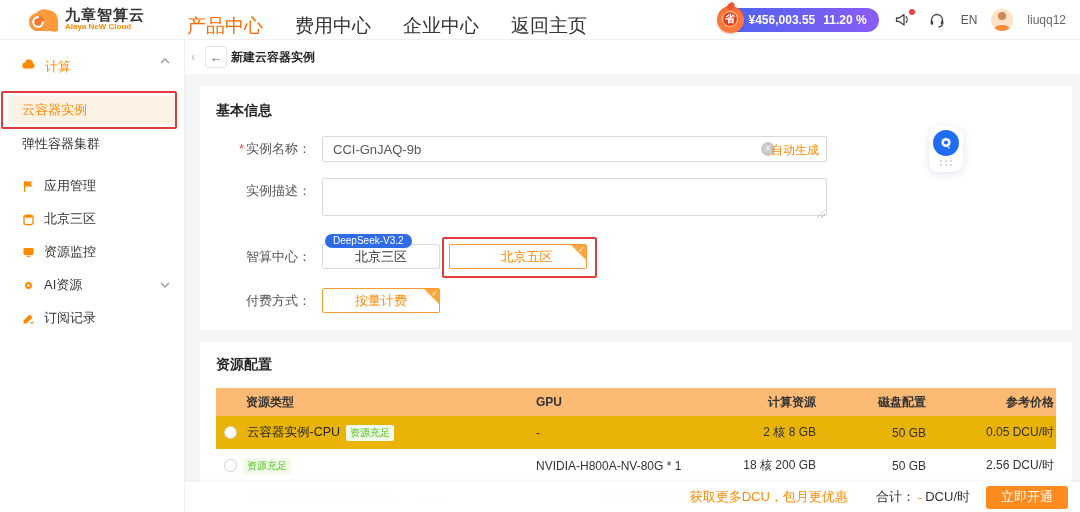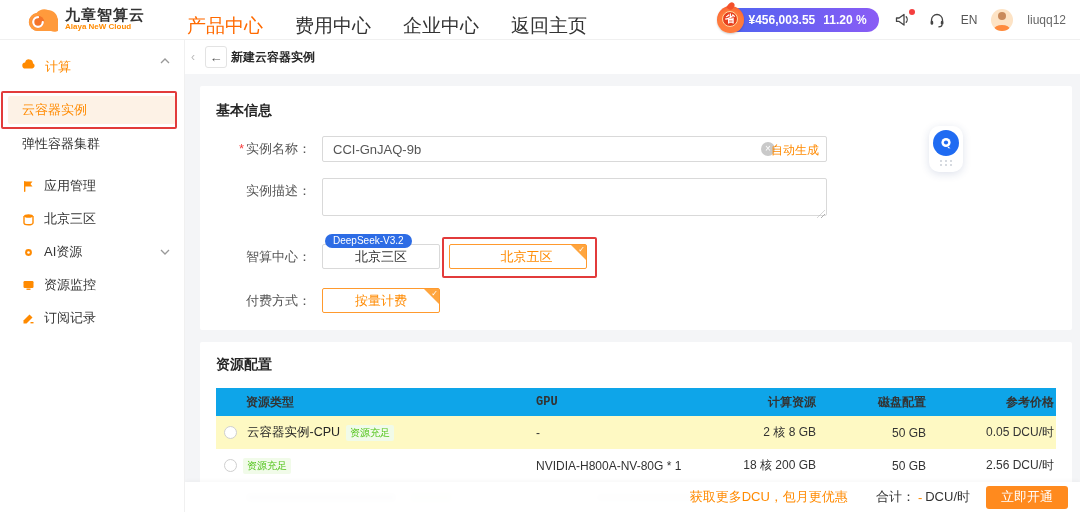--- a/index.html
+++ b/index.html
@@ -85,23 +85,23 @@
               padding:0 8px; border-radius:8px; white-space:nowrap; }
 
   .annotation { position:absolute; border:2px solid #e23b3b; border-radius:2px; pointer-events:none; z-index:25; }
   .ann-side { left:-7px; top:-5px; width:176px; height:38px; }
   .ann-center { left:-8px; top:-8px; width:155px; height:41px; }
 
   
   .card-2 { padding:14px 16px 0 16px; height:170px; overflow:hidden; }
   .rtable { margin-top:14px; }
   .trow { display:flex; align-items:center; font-size:12px; }
-  .thead { background:#0ea5e9; height:28px; color:#333; font-weight:bold;font-family:Liberation Mono, monospace; }
+  .thead { background:#fdba74; height:28px; color:#333; font-weight:bold; }
   .tbody-row { height:33px; color:#333; }
-  .tbody-row.alt { background:#fef9c3; }
+  .tbody-row.alt { background:#eab308; }
   .col-type { width:320px; display:flex; align-items:center; padding-left:8px; gap:10px; }
   .col-type .pad { padding-left:22px; }
   .col-gpu { flex:1; text-align:left; }
   .col-compute { width:120px; text-align:right; }
   .col-disk { width:110px; text-align:right; }
   .col-price { width:130px; text-align:right; padding-right:2px; }
   .radio { width:13px; height:13px; border:1px solid #cfcfcf; border-radius:50%; background:#fff; flex:none; cursor:pointer; }
   .row-name { font-size:12.5px; color:#262626; }
   .res-badge { font-size:10px; color:#52c41a; background:#f1fbe9; border-radius:2px; padding:1px 4px; margin-left:6px; }
   .blur-row { height:30px; display:flex; align-items:center; gap:14px; filter:blur(2.5px); opacity:.55; padding-left:30px; }
@@ -218,39 +218,39 @@
       <svg width="13" height="13" viewBox="0 0 13 13">
           <ellipse cx="6.5" cy="3" rx="4.5" ry="1.8" fill="#ff8a00"></ellipse>
           <path d="M2 3v7c0 1 2 1.8 4.5 1.8S11 11 11 10V3" fill="none" stroke="#ff8a00" stroke-width="1.4"></path>
         </svg>
     </span>
     <span class="label">北京三区</span>
   </div>
   <div class="side-item">
     <span>
       <svg width="13" height="13" viewBox="0 0 13 13">
+          <rect x="1.5" y="2" width="10" height="7" rx="1.2" fill="#ff8a00"></rect>
+          <rect x="4.5" y="9.5" width="4" height="1.4" fill="#ff8a00"></rect>
+        </svg>
+    </span>
+    <span class="label">资源监控</span>
+  </div>
+  <div class="side-item">
+    <span>
+      <svg width="13" height="13" viewBox="0 0 13 13">
           <circle cx="6.5" cy="6.5" r="3.4" fill="#ff8a00"></circle>
           <circle cx="6.5" cy="6.5" r="1.3" fill="#fff"></circle>
         </svg>
     </span>
     <span class="label">AI资源</span>
     <span class="chev">
       <svg width="10" height="6" viewBox="0 0 10 6">
           <polyline points="1,1 5,5 9,1" fill="none" stroke="#999" stroke-width="1.3"></polyline>
         </svg>
     </span>
-  </div>
-  <div class="side-item">
-    <span>
-      <svg width="13" height="13" viewBox="0 0 13 13">
-          <rect x="1.5" y="2" width="10" height="7" rx="1.2" fill="#ff8a00"></rect>
-          <rect x="4.5" y="9.5" width="4" height="1.4" fill="#ff8a00"></rect>
-        </svg>
-    </span>
-    <span class="label">资源监控</span>
   </div>
   <div class="side-item">
     <span>
       <svg width="13" height="13" viewBox="0 0 13 13">
           <path d="M1.5 8.5l6-6 3 3-6 6h-3v-3z" fill="#ff8a00"></path>
           <rect x="8.5" y="10" width="3" height="1.4" fill="#ff8a00"></rect>
         </svg>
     </span>
     <span class="label">订阅记录</span>
   </div>

